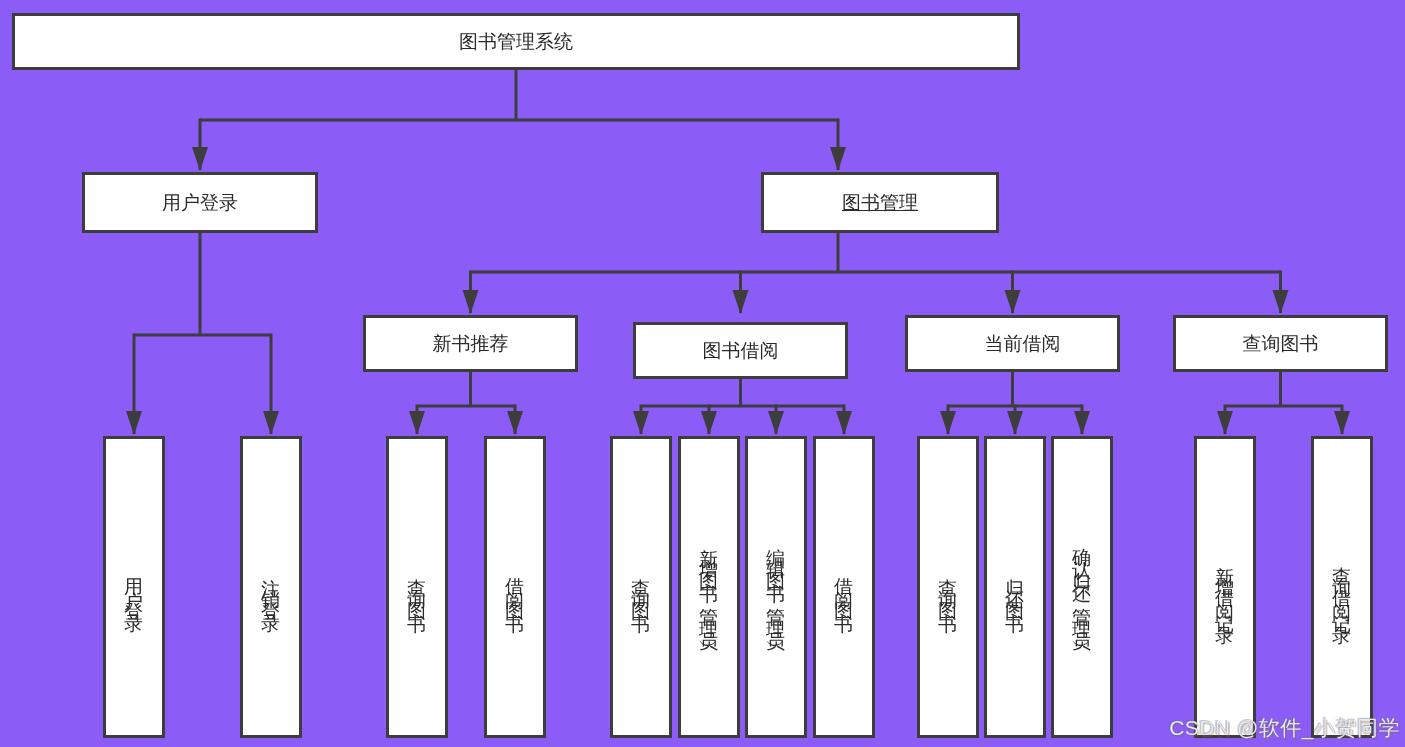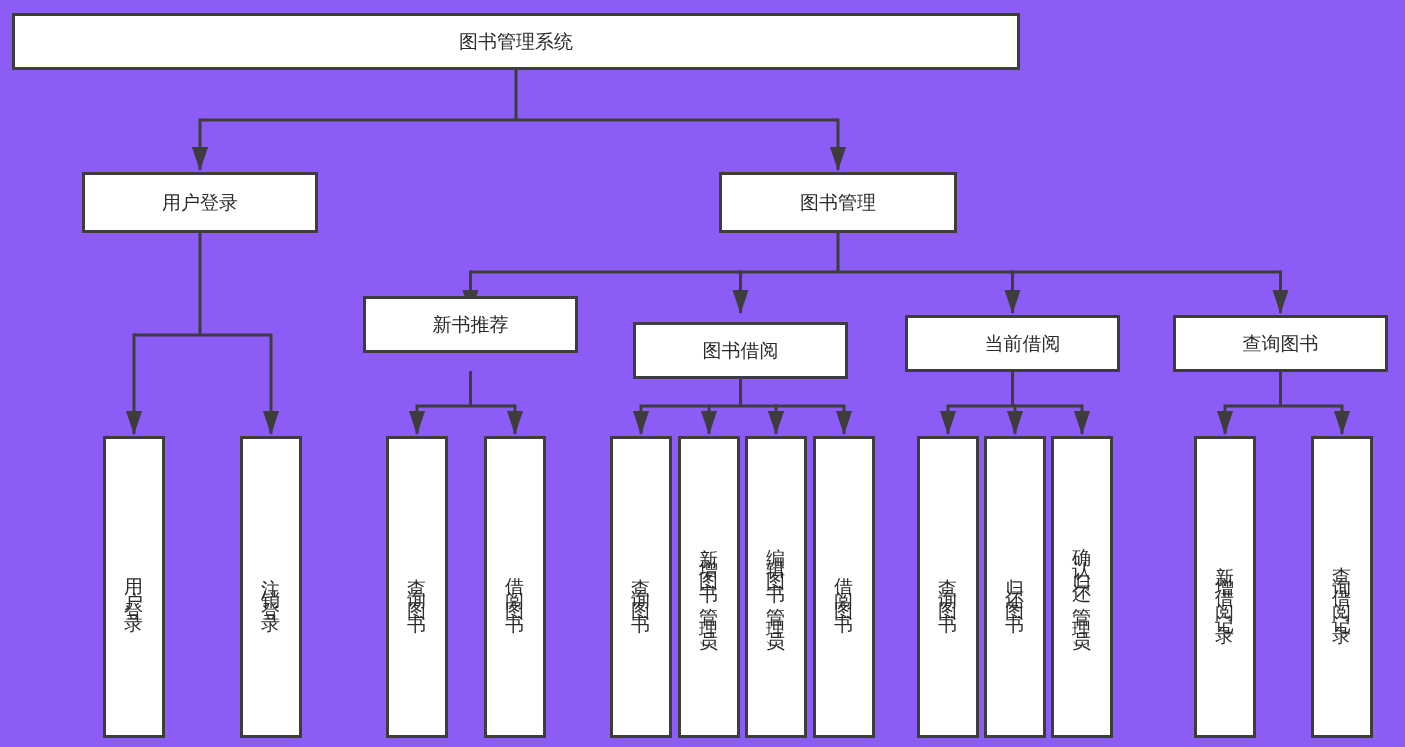--- a/index.html
+++ b/index.html
@@ -97,30 +97,30 @@
       <path d="M1225,404.5 V434" stroke="#3d3d3d" stroke-width="3" fill="none" marker-end="url(#arrow)"></path>
       <path d="M1342,404.5 V434" stroke="#3d3d3d" stroke-width="3" fill="none" marker-end="url(#arrow)"></path>
     </svg>
   <div id="nodes">
       <div class="node" style="left: 12px; top: 13px; width: 1008px; height: 57px;">
         <span>图书管理系统</span>
       </div>
       <div class="node" style="left: 82px; top: 172px; width: 236px; height: 61px;">
         <span>用户登录</span>
       </div>
-      <div class="node" style="left: 719px; top: 172px; width: 238px; height: 61px;">
+      <div class="node" style="left: 761px; top: 172px; width: 238px; height: 61px; text-decoration: underline;">
         <span>图书管理</span>
       </div>
       <div class="node vertical" style="left: 103px; top: 436px; width: 62px; height: 302px;">
         <span>用户登录</span>
       </div>
       <div class="node vertical" style="left: 240px; top: 436px; width: 62px; height: 302px;">
         <span>注销登录</span>
       </div>
-      <div class="node" style="left: 363px; top: 296px; width: 215px; height: 57px;">
+      <div class="node" style="left: 363px; top: 315px; width: 215px; height: 57px;">
         <span>新书推荐</span>
       </div>
       <div class="node" style="left: 633px; top: 322px; width: 215px; height: 57px; align-items: center;">
         <span>图书借阅</span>
       </div>
       <div class="node" style="left: 905px; top: 315px; width: 215px; height: 57px; padding-left: 20px;">
         <span>当前借阅</span>
       </div>
       <div class="node" style="left: 1173px; top: 315px; width: 215px; height: 57px;">
         <span>查询图书</span>
@@ -152,13 +152,14 @@
       <div class="node vertical" style="left: 1051px; top: 436px; width: 62px; height: 302px;">
         <span>确认归还（管理员）</span>
       </div>
       <div class="node vertical" style="left: 1194px; top: 436px; width: 62px; height: 302px;">
         <span>新增借阅记录</span>
       </div>
       <div class="node vertical" style="left: 1311px; top: 436px; width: 62px; height: 302px;">
         <span>查询借阅记录</span>
       </div>
     </div>
+  <div class="watermark">CSDN @软件_小贺同学</div>
 </div>
 
 </body></html>

